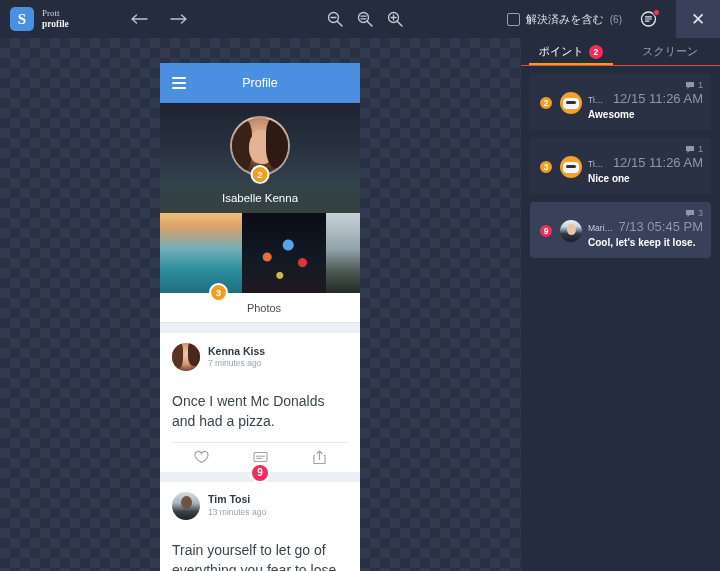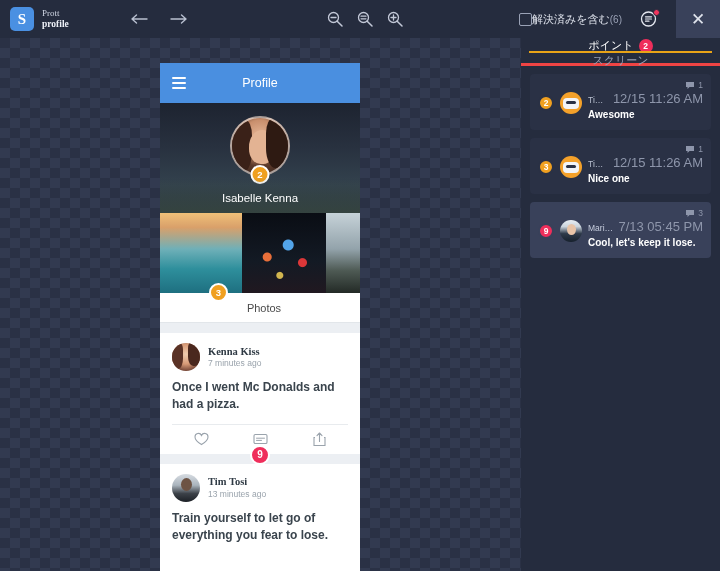--- a/index.html
+++ b/index.html
@@ -31,21 +31,21 @@
   .brand-sub { color: #eef1f7; font-size: 9.5px; font-weight: bold; }
 
   .navarrows { position: absolute; left: 130px; top: 0; height: 38px; display: flex; align-items: center; gap: 18px; }
   .arrow-btn { width: 20px; height: 20px; display: flex; align-items: center; justify-content: center; color: #b9c0d0; }
   .arrow-btn svg { display: block; }
 
   .zoomgroup { position: absolute; left: 325px; top: 0; height: 38px; display: flex; align-items: center; gap: 10px; }
   .zoom-btn { width: 20px; height: 20px; display: flex; align-items: center; justify-content: center; color: #c3c9d8; }
 
   .topright { position: absolute; right: 0; top: 0; height: 38px; display: flex; align-items: center; }
-  .resolved-wrap { display: flex; align-items: center; margin-right: 14px; }
+  .resolved-wrap { display: flex; align-items: center; gap: 6px; margin-right: 14px; }
   .checkbox {
     width: 13px; height: 13px; border: 1px solid #9aa2b6; border-radius: 2px; background: transparent;
   }
   .resolved-label { color: #dfe3ec; font-size: 11px; }
   .resolved-count { color: #9aa2b6; font-size: 10px; }
   .notif-btn { position: relative; width: 26px; height: 26px; display: flex; align-items: center; justify-content: center; margin-right: 14px; color: #e5e8f0; }
   .notif-dot { position: absolute; right: 2px; top: 3px; width: 7px; height: 7px; border-radius: 50%; background: #f2355d; border: 1px solid #252c3e; }
   .close-btn {
     width: 44px; height: 38px; background: #39415a;
     display: flex; align-items: center; justify-content: center;
@@ -134,43 +134,43 @@
 
   .post { background: #fff; padding: 10px 12px 0 12px; }
   .post-head { display: flex; align-items: center; gap: 8px; }
   .post-avatar { width: 28px; height: 28px; border-radius: 50%; flex: 0 0 28px; overflow: hidden; position: relative; }
   .pa-kenna { background: radial-gradient(circle at 50% 40%, #f0cdb0 0%, #d79a77 45%, #7a4a3a 75%, #3a2018 100%); }
   .pa-kenna::before { content:""; position:absolute; left:-1px; top:0; width:12px; height:26px; background:#5a3226; border-radius:50% 25% 40% 50%; }
   .pa-kenna::after { content:""; position:absolute; right:-1px; top:-1px; width:13px; height:24px; background:#4a281e; border-radius:25% 50% 50% 40%; }
   .pa-tim { background: linear-gradient(180deg, #d7dce2 0%, #aab4bd 40%, #3c4148 70%, #1c2026 100%); }
   .pa-tim::after { content:""; position:absolute; left:9px; top:4px; width:11px; height:13px; background:#6d5344; border-radius:50%; }
   .post-meta { line-height: 1.3; }
-  .post-author { font-size: 10.5px; font-weight: bold; color: #2f3a44; font-family: Liberation Serif, serif; }
+  .post-author { font-size: 10.5px; font-weight: bold; color: #2f3a44; }
   .post-time { font-size: 8.5px; color: #9aa3ac; }
-  .post-body { font-size: 12px; color: #3a444d; line-height: 1.45; margin-top: 8px; padding-bottom: 10px; font-weight: bold; }
+  .post-body { font-size: 14px; color: #3a444d; line-height: 1.45; margin-top: 20px; padding-bottom: 10px; }
   .post-actions {
     display: flex; justify-content: space-around; align-items: center;
     height: 30px; border-top: 1px solid #e8ebee; position: relative;
   }
   .post-actions .act { color: #9aa3ac; display: flex; align-items: center; }
   .post-badge {
     position: absolute; left: 50%; transform: translateX(-50%); bottom: -11px;
     width: 20px; height: 20px; border-radius: 50%;
     background: #ef2e5b; border: 2px solid #fff; color: #fff;
     font-size: 10px; font-weight: bold;
     display: flex; align-items: center; justify-content: center; z-index: 6;
   }
   .post-sep { height: 10px; background: #eceff3; }
 
   
   .panel {
     position: absolute; right: 0; top: 38px; width: 199px; height: 533px;
     background: #252c3e;
   }
-  .tabs { display: flex; height: 28px; border-bottom: 3px solid #ef4444; flex-direction: column; }
+  .tabs { display: flex; height: 28px; border-bottom: 1px solid #ef4444; }
   .tab {
     flex: 1; display: flex; align-items: center; justify-content: center; gap: 5px;
     color: #9aa2b6; font-size: 11px; position: relative;
   }
   .tab.active { color: #ffffff; }
   .tab.active::after {
     content: ""; position: absolute; left: 8px; right: 8px; bottom: 0;
     height: 2px; background: #e8a317;
   }
   .tab-badge {

